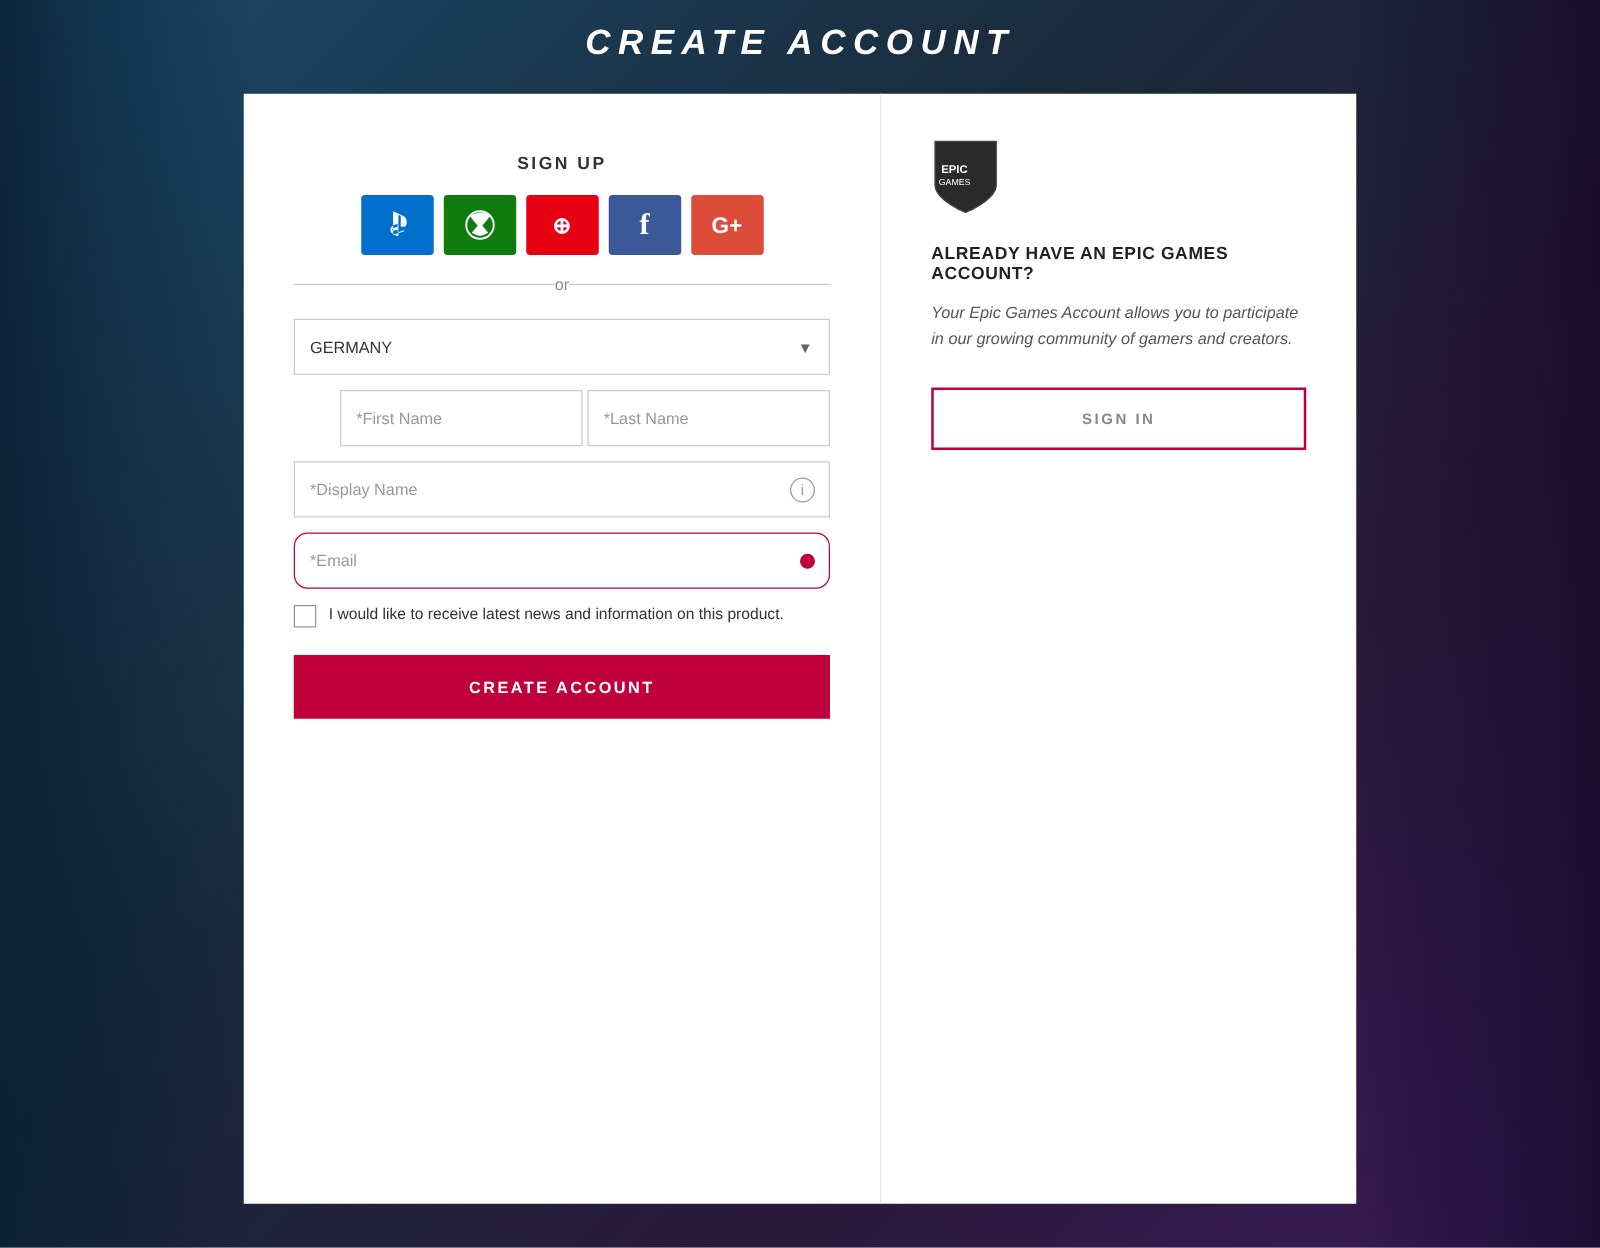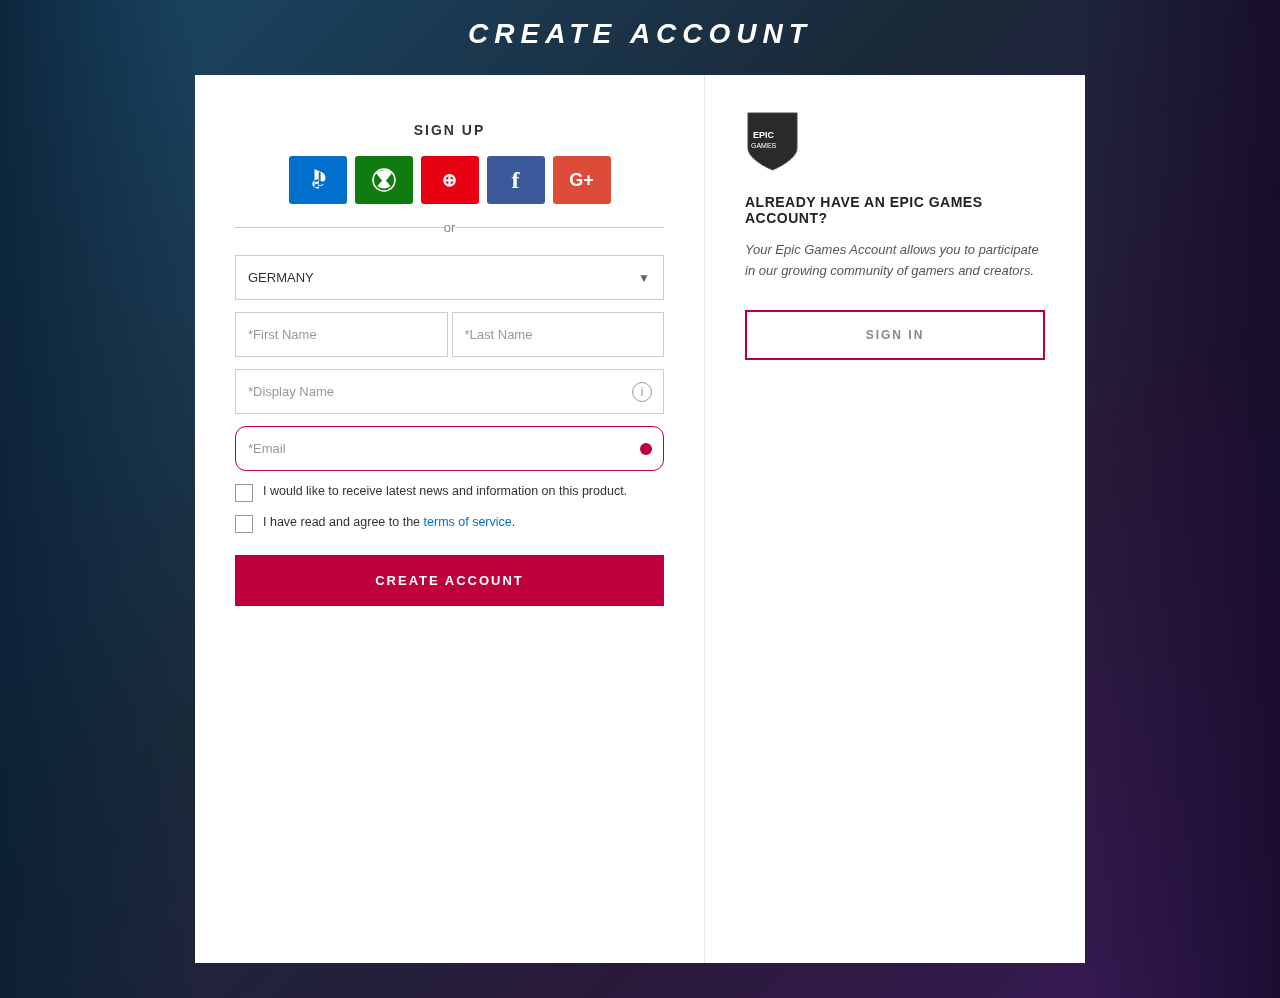--- a/index.html
+++ b/index.html
@@ -129,20 +129,21 @@
 
     
     .form-group {
       margin-bottom: 12px;
     }
 
     .form-row {
       display: flex;
       gap: 4px;
       margin-bottom: 12px;
+      margin-left: 37px;
     }
 
     .form-row .form-field {
       flex: 1;
     }
 
     .form-field {
       position: relative;
     }
 
@@ -414,26 +415,20 @@
 
     
 
     
     <div class="checkbox-row">
       <input type="checkbox" class="checkbox-input" style="">
       <label class="checkbox-label">I would like to receive latest news and information on this product.</label>
     </div>
 
     
-    <div class="checkbox-row">
-      <input type="checkbox" class="checkbox-input" style="">
-      <label class="checkbox-label">
-        <span>I have read and agree to the </span><a href="#" class="link-text">terms of service</a><span>.</span>
-      </label>
-    </div>
 
     
     <button class="create-btn">CREATE ACCOUNT</button>
 
   </div>
 
   <div class="right-panel">
 
     <div class="epic-logo">
       <svg viewBox="0 0 55 62" fill="none" xmlns="http://www.w3.org/2000/svg">

